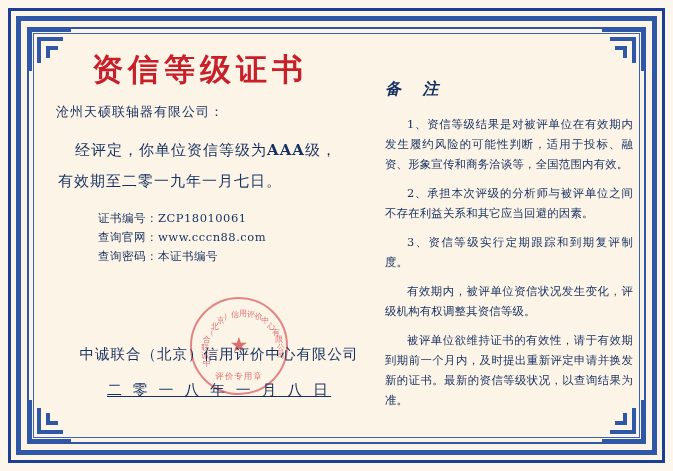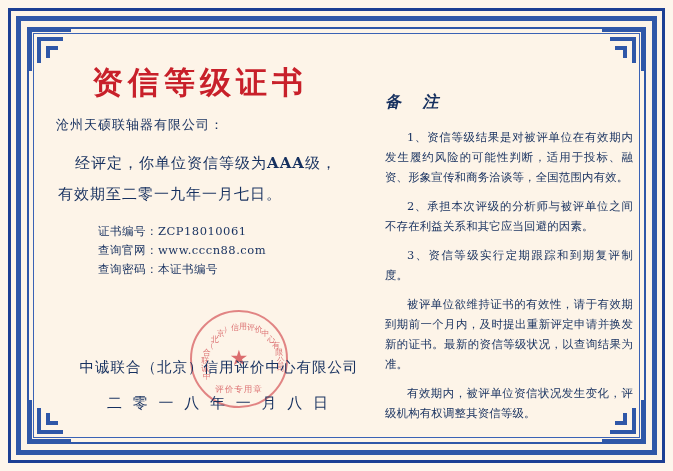--- a/index.html
+++ b/index.html
@@ -67,21 +67,21 @@
   .corner .h1 { left: 0; top: 0; width: 44px; height: 5px; }
   .corner .v1 { left: 0; top: 0; width: 5px; height: 44px; }
   .corner .h2 { left: 10px; top: 10px; width: 26px; height: 4px; }
   .corner .v2 { left: 10px; top: 10px; width: 4px; height: 26px; }
   .corner .h3 { left: 19px; top: 19px; width: 12px; height: 4px; }
   .corner .v3 { left: 19px; top: 19px; width: 4px; height: 12px; }
 
   
   .content {
     position: absolute;
-    left: 40px; top: 36px;
+    left: 40px; top: 23px;
     width: 593px; height: 391px;
   }
 
   .cert-title {
     position: absolute;
     left: 52px;
     top: 26px;
     font-family: "DejaVu Serif", "Liberation Serif", serif;
     font-size: 31px;
     font-weight: bold;
@@ -144,20 +144,21 @@
   .issue-date {
     position: absolute;
     left: 14px;
     top: 358px;
     width: 330px;
     text-align: center;
     font-family: "DejaVu Serif", "Liberation Serif", serif;
     font-size: 15px;
     letter-spacing: 3px;
     color: #16305f;
+    text-decoration: underline;
   }
 
   
   .seal {
     position: absolute;
     left: 150px;
     top: 274px;
     width: 94px;
     height: 94px;
     border: 2.5px solid rgba(200, 32, 42, 0.62);
@@ -319,18 +320,18 @@
     </div>
 
     <div class="issuer">中诚联合（北京）信用评价中心有限公司</div>
     <div class="issue-date">二 零 一 八 年 一 月 八 日</div>
 
     <div class="right-col">
       <div class="notes-title">备 注</div>
       <div class="note-item indent">1、资信等级结果是对被评单位在有效期内发生履约风险的可能性判断，适用于投标、融资、形象宣传和商务洽谈等，全国范围内有效。</div>
       <div class="note-item indent">2、承担本次评级的分析师与被评单位之间不存在利益关系和其它应当回避的因素。</div>
       <div class="note-item indent">3、资信等级实行定期跟踪和到期复评制度。</div>
+      <div class="note-item indent">有效期内，被评单位资信状况发生变化，评级机构有权调整其资信等级。</div>
       <div class="note-item indent">被评单位欲维持证书的有效性，请于有效期到期前一个月内，及时提出重新评定申请并换发新的证书。最新的资信等级状况，以查询结果为准。</div>
-      <div class="note-item indent">有效期内，被评单位资信状况发生变化，评级机构有权调整其资信等级。</div>
     </div>
 
   </div>
 </div>
 
 </body></html>

